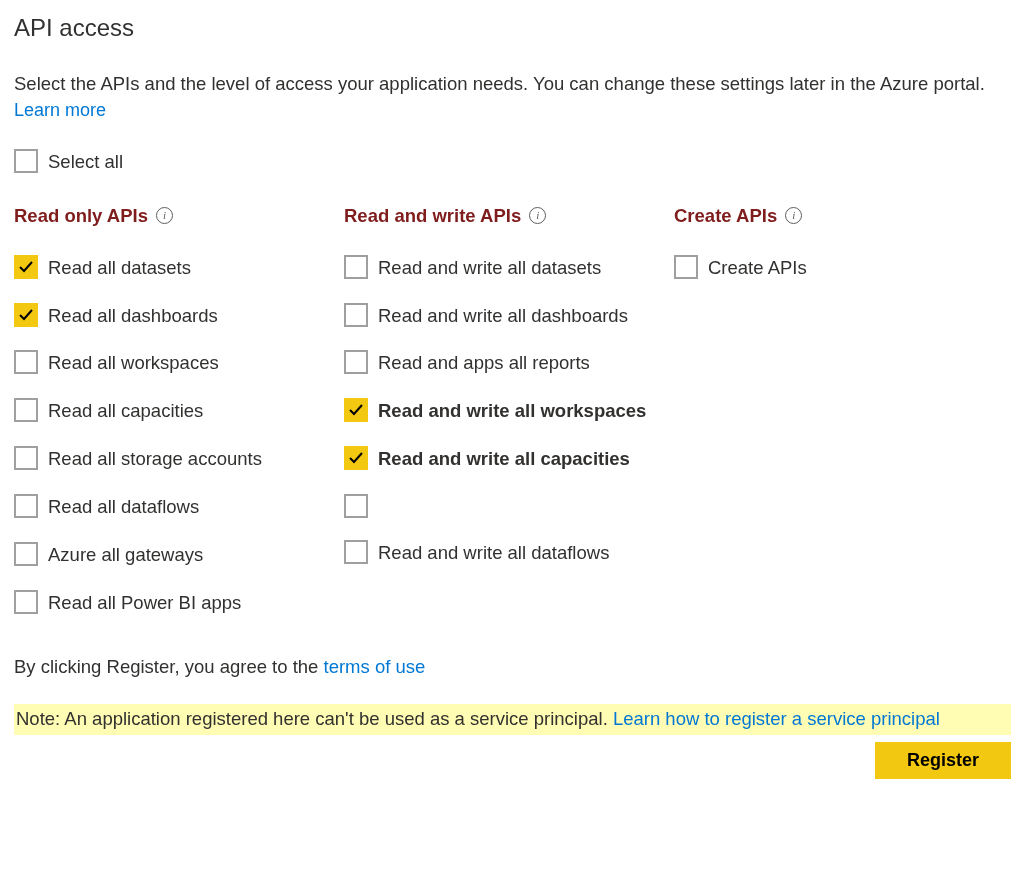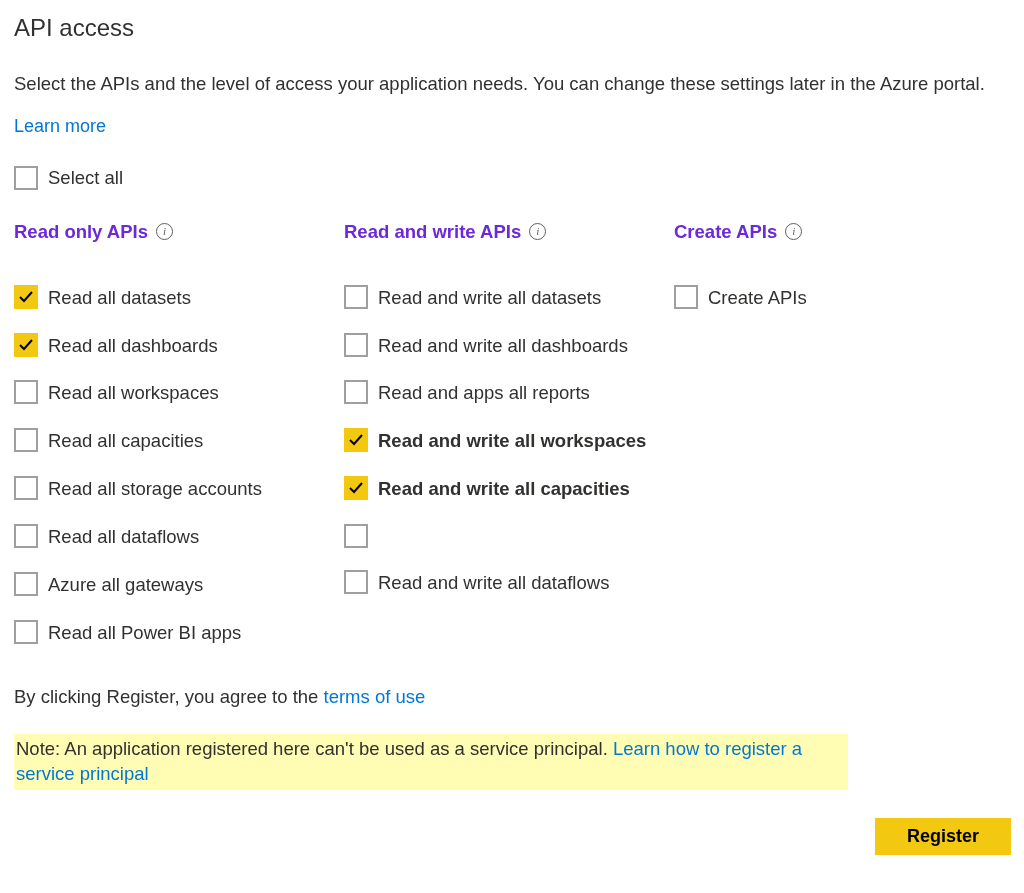--- a/index.html
+++ b/index.html
@@ -14,21 +14,21 @@
     h2.section-title {
       font-size: 24px;
       font-weight: 400;
       color: #323130;
       margin-bottom: 28px;
     }
     .description {
       font-size: 18.5px;
       line-height: 1.5;
       color: #323130;
-      margin-bottom: 18px;
+      margin-bottom: 2px;
     }
     .link {
       color: #0078d4;
       text-decoration: none;
       cursor: pointer;
     }
     .select-all-row {
       margin-top: 28px;
       margin-bottom: 30px;
       display: flex;
@@ -40,22 +40,22 @@
     }
     .col {
       flex: 0 0 330px;
     }
     .col:last-child { flex: 0 0 300px; }
     .col-header {
       display: flex;
       align-items: center;
       font-size: 18.5px;
       font-weight: 600;
-      color: #6d28d9;
-      margin-bottom: 42px;
+      color: #7f1d1d;
+      margin-bottom: 28px;
     }
     .info-icon {
       width: 17px;
       height: 17px;
       border: 1.4px solid #605e5c;
       border-radius: 50%;
       display: inline-flex;
       align-items: center;
       justify-content: center;
       font-size: 11px;
@@ -110,24 +110,24 @@
       font-size: 18.5px;
       color: #323130;
     }
     .note-bar {
       margin-top: 26px;
       background: #fffcb3;
       padding: 3px 2px;
       font-size: 18.5px;
       color: #323130;
       line-height: 1.35;
-      width: 834px;
+      width: 997px;
     }
     .button-row {
-      margin-top: 28px;
+      margin-top: 7px;
       display: flex;
       justify-content: flex-end;
       width: 997px;
     }
     .register-btn {
       background: #f2c811;
       border: none;
       padding: 8px 32px;
       font-size: 18px;
       font-weight: 600;
@@ -139,21 +139,21 @@
 </head>
 <body>
 
 
 
 <h2 class="section-title">API access</h2>
 <p class="description">Select the APIs and the level of access your application needs. You can change these settings later in the Azure portal.</p>
 <a class="link">Learn more</a>
 
 <div class="select-all-row">
-  <label class="checkbox-row" style="margin-bottom:0;align-items:center;">
+  <label class="checkbox-row" style="margin-bottom:0;">
     <span class="checkbox">
       
     </span>
     <span class="checkbox-label">Select all</span>
   </label>
 </div>
 
 <div class="columns">
 
   <div class="col">

